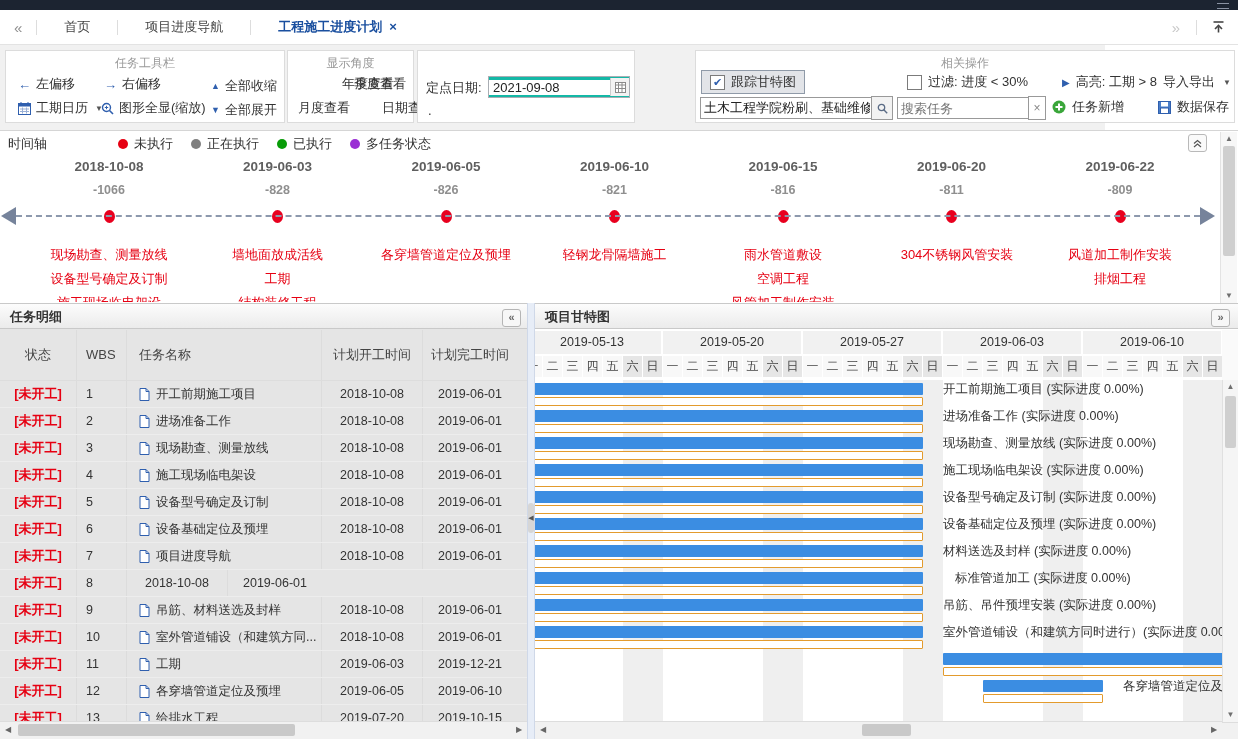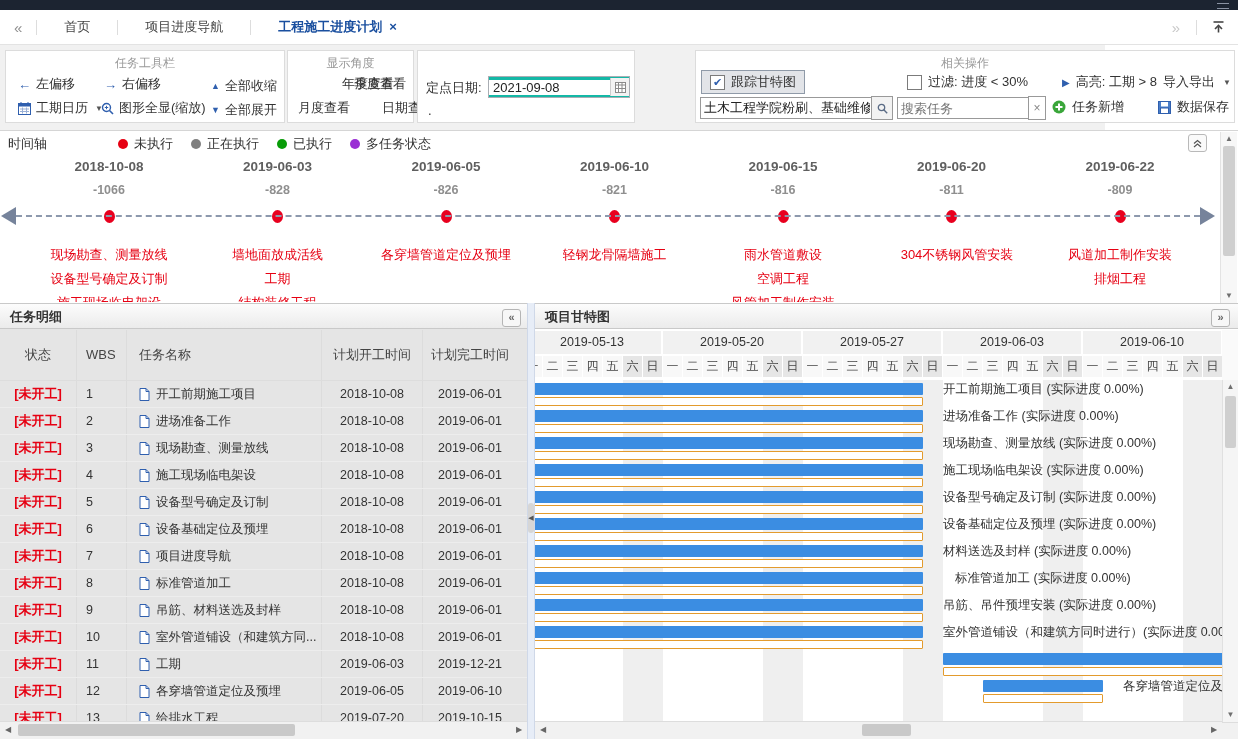--- a/index.html
+++ b/index.html
@@ -428,29 +428,20 @@
               </svg>
             </span>
             <span>项目进度导航</span>
           </div>
           <div class="tc w-start">2018-10-08</div>
           <div class="tc w-end">2019-06-01</div>
         </div>
         <div class="trow">
           <div class="tc w-status st">[未开工]</div>
           <div class="tc w-wbs">8</div>
-          <div class="tc w-name">
-            <span style="display: inline-flex;">
-              <svg width="11" height="13" viewBox="0 0 11 13">
-                <path d="M1 .5h6l3 3V12.5h-9z" fill="#fff" stroke="#2f5fae"></path>
-                <path d="M7 .5v3h3" fill="none" stroke="#2f5fae"></path>
-              </svg>
-            </span>
-            <span>标准管道加工</span>
-          </div>
           <div class="tc w-start">2018-10-08</div>
           <div class="tc w-end">2019-06-01</div>
         </div>
         <div class="trow">
           <div class="tc w-status st">[未开工]</div>
           <div class="tc w-wbs">9</div>
           <div class="tc w-name">
             <span style="display: inline-flex;">
               <svg width="11" height="13" viewBox="0 0 11 13">
                 <path d="M1 .5h6l3 3V12.5h-9z" fill="#fff" stroke="#2f5fae"></path>

